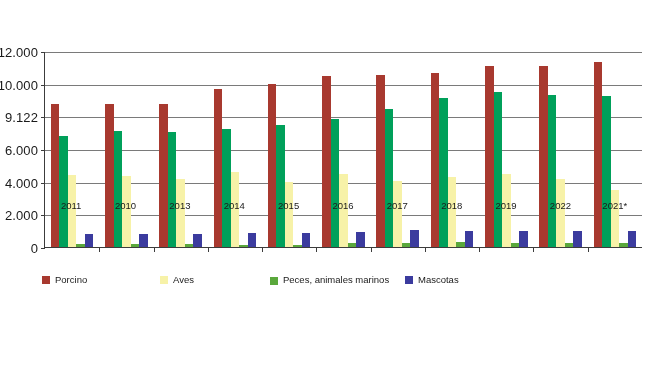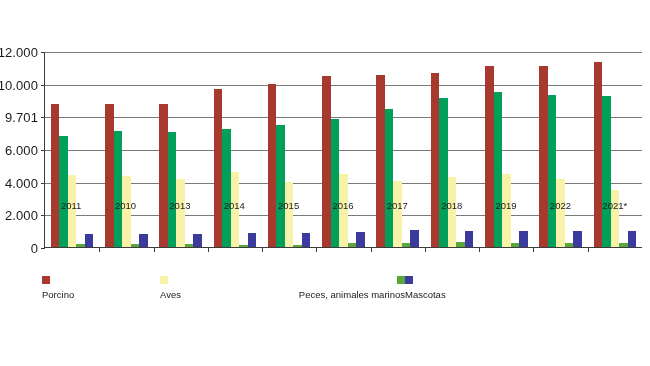--- a/index.html
+++ b/index.html
@@ -129,21 +129,20 @@
     left: 42px;
     top: 274px;
     width: 590px;
     display: flex;
     align-items: flex-start;
   }
   .legend-item {
     display: flex;
     align-items: flex-start;
     gap: 5px;
-    flex-direction: column;
   }
   .legend-item.i0 { width: 118px; }
   .legend-item.i1 { width: 145px; }
   .legend-item.i2 { width: 110px; }
   .legend-item.i3 { width: 135px; align-items: flex-end; }
   .legend-item.i4 { width: 100px; }
 
   .legend-swatch {
     width: 8px;
     height: 8px;
@@ -160,21 +159,21 @@
 </head>
 <body>
 
 <div id="chart-root">
 
   <div class="plot-wrap">
 
     <div class="y-axis-labels">
         <div class="y-tick-label" style="top: 0px;">12.000</div>
         <div class="y-tick-label" style="top: 32.6667px;">10.000</div>
-        <div class="y-tick-label" style="top: 65.3333px;">9.701</div>
+        <div class="y-tick-label" style="top: 65.3333px;">9.122</div>
         <div class="y-tick-label" style="top: 98px;">6.000</div>
         <div class="y-tick-label" style="top: 130.667px;">4.000</div>
         <div class="y-tick-label" style="top: 163.333px;">2.000</div>
         <div class="y-tick-label" style="top: 196px;">0</div>
       </div>
 
     <div class="plot-area">
       <div class="gridlines-layer">
           <div class="gridline" style="top: 0px;"></div>
           <div class="y-tick-mark" style="top: 0px;"></div>

